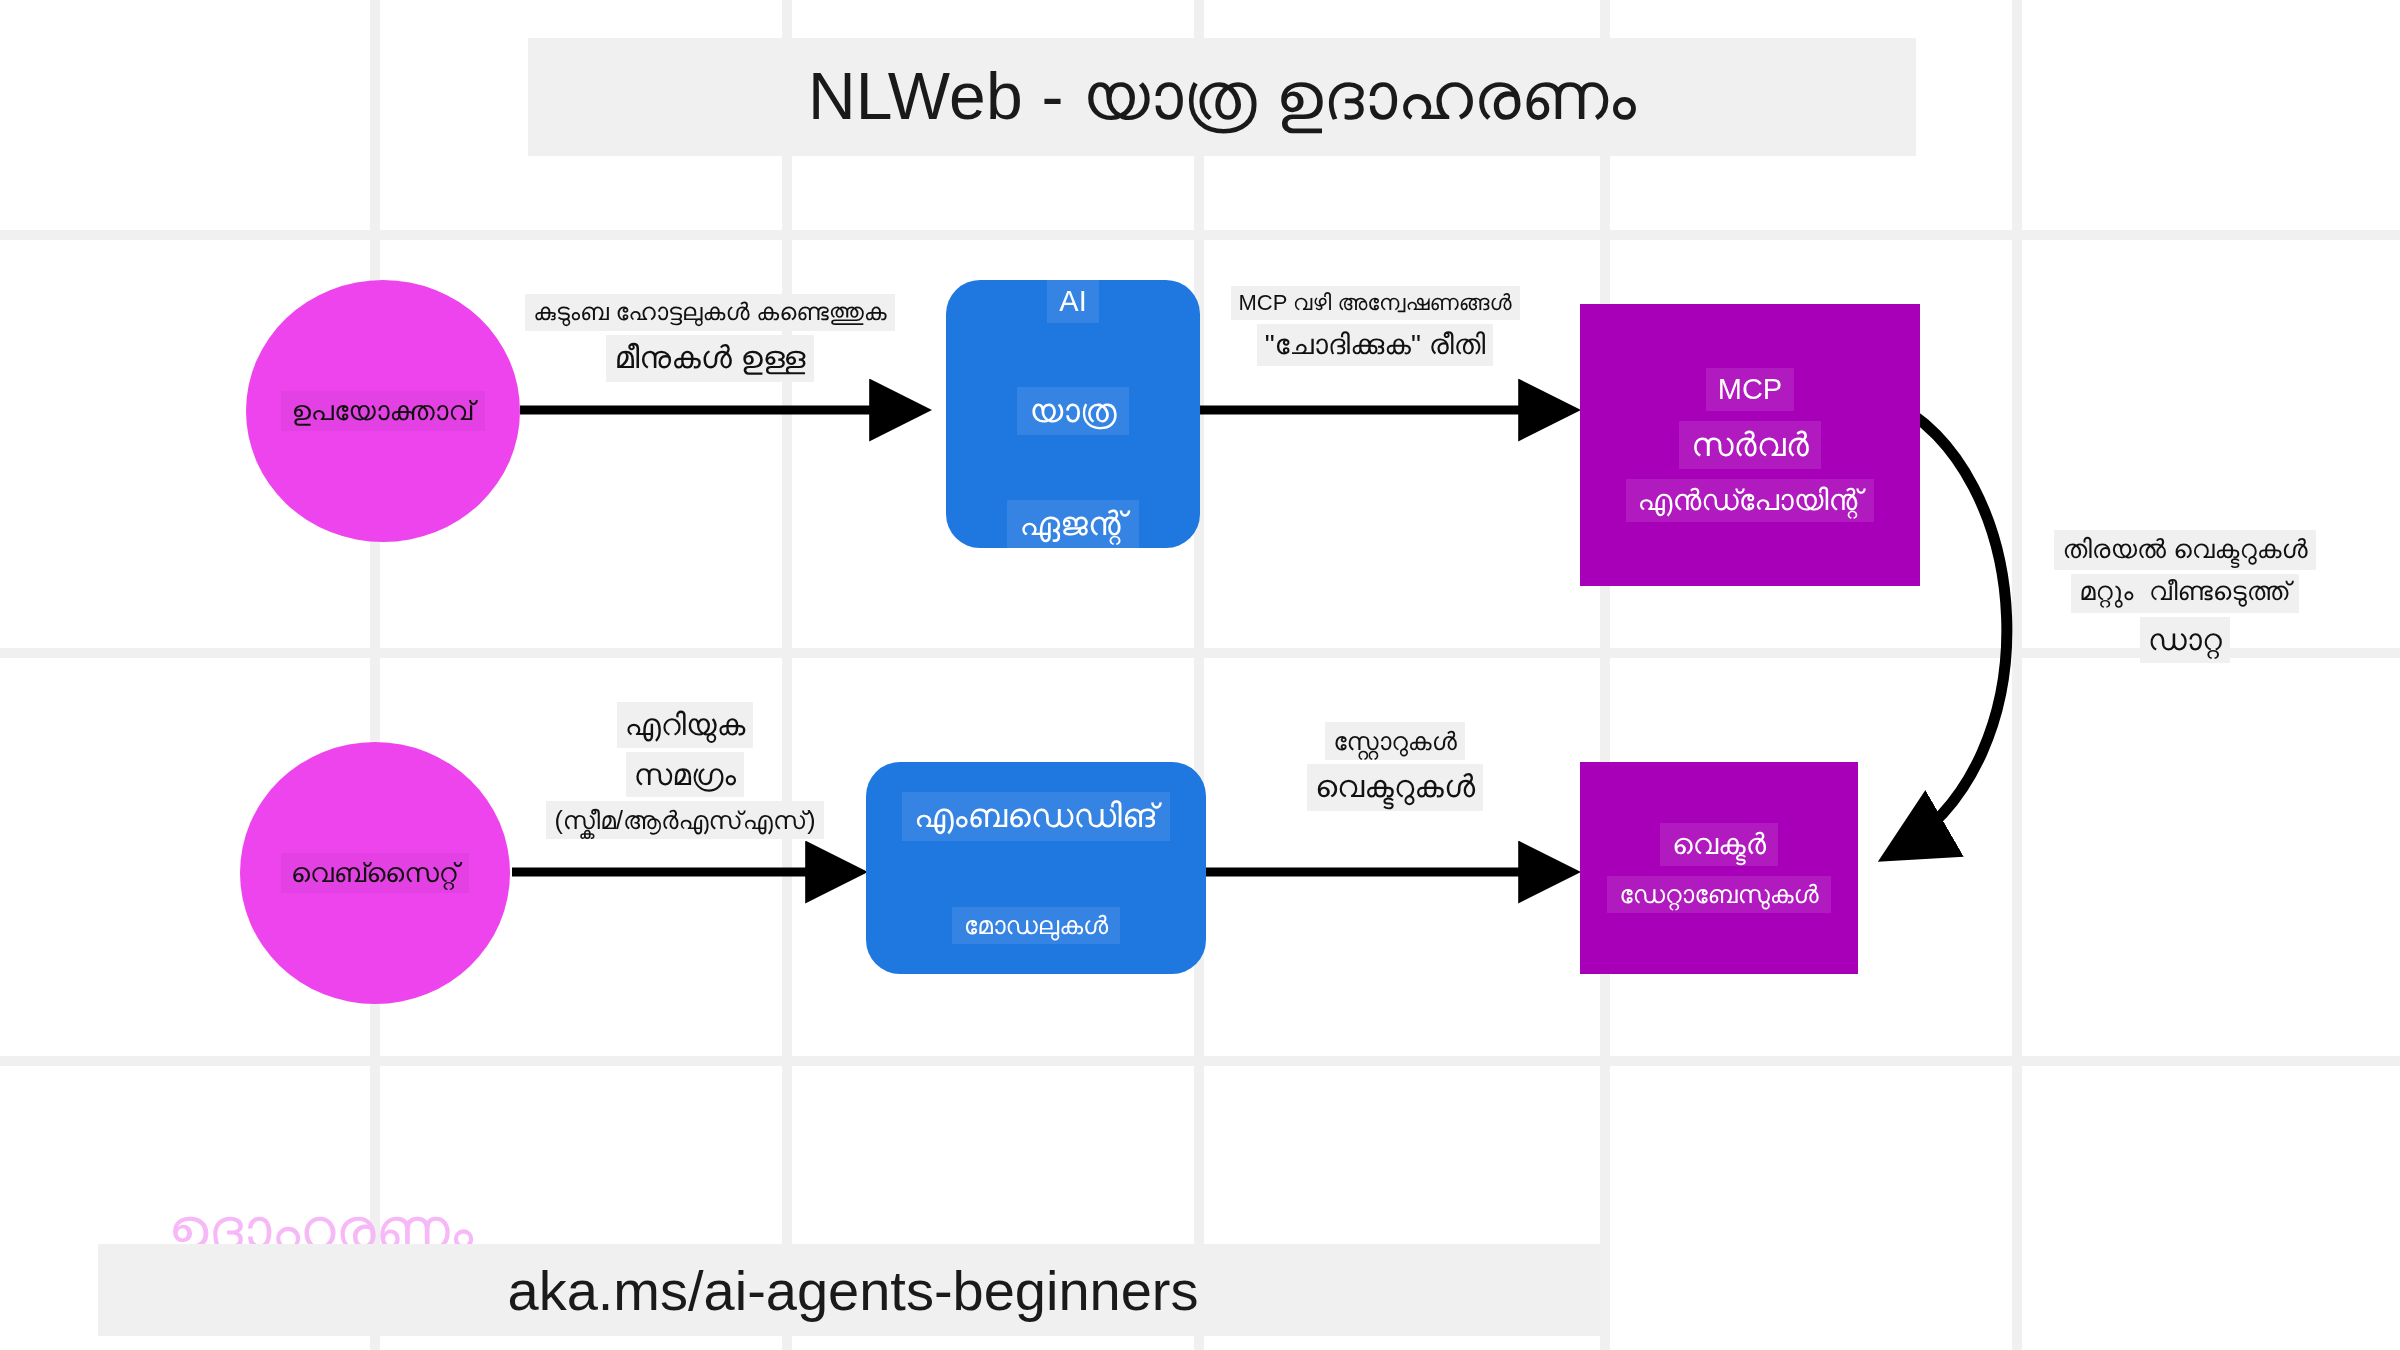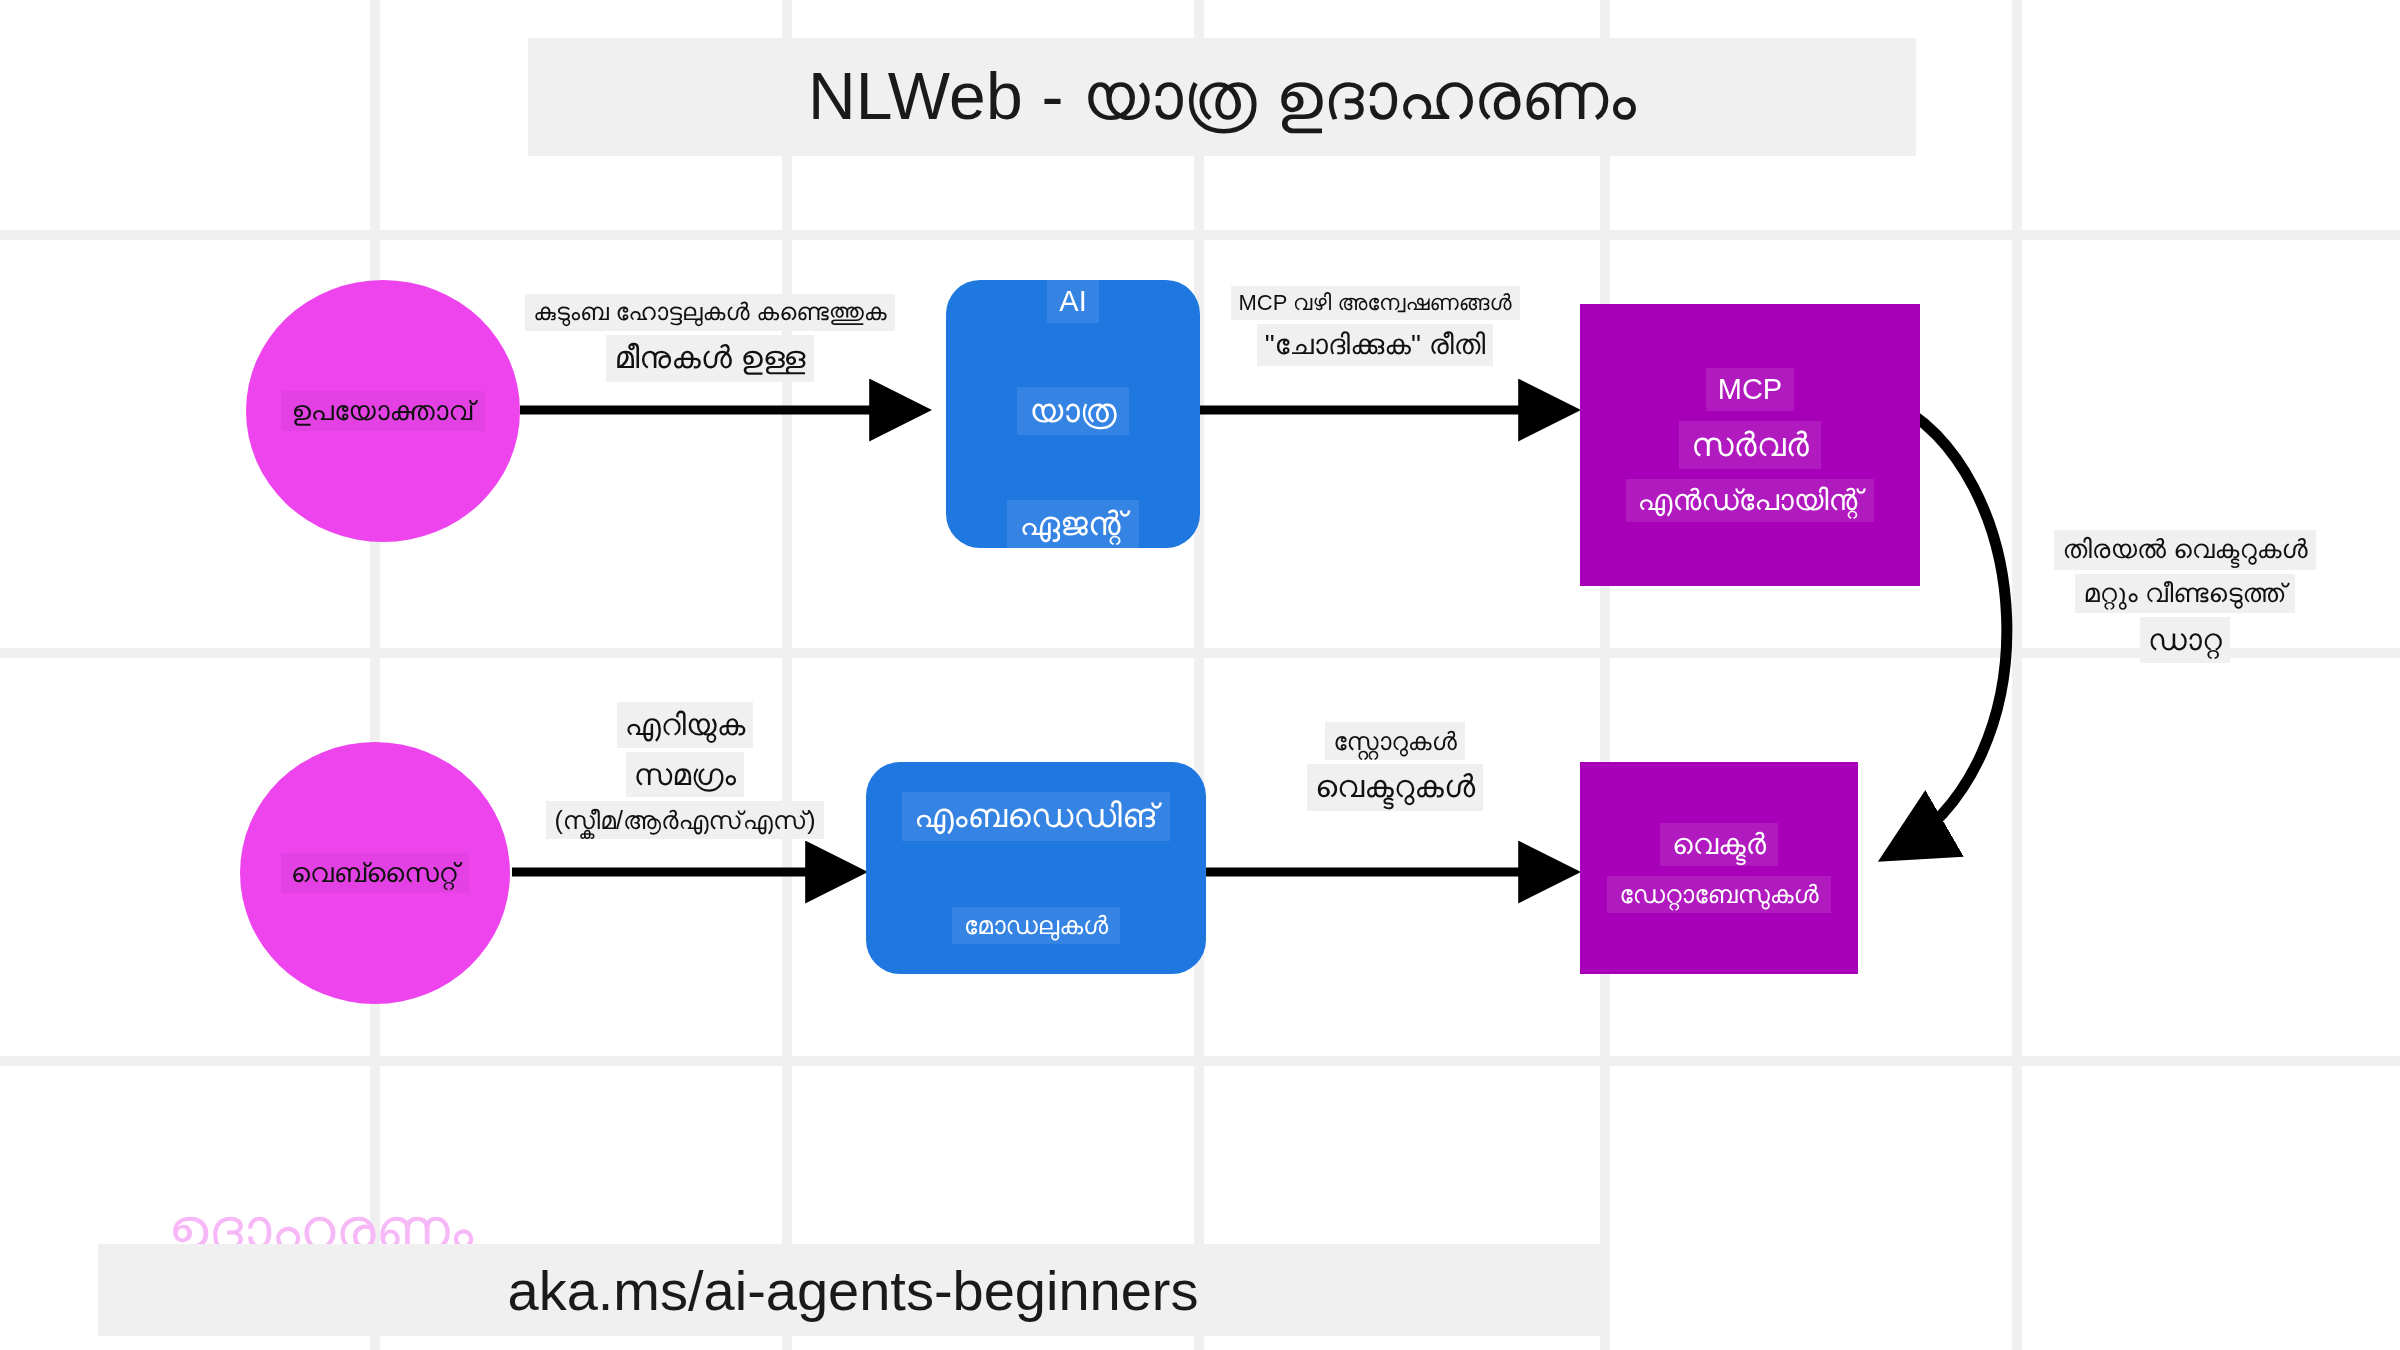--- a/index.html
+++ b/index.html
@@ -127,21 +127,21 @@
     <span style="font-size:31px;">മീനുകൾ ഉള്ള</span>
   </div>
 
   <div class="elabel" style="left:1180px;top:284px;width:390px;">
     <span style="font-size:22px;">MCP വഴി അന്വേഷണങ്ങൾ</span>
     <span style="font-size:28px;">"ചോദിക്കുക" രീതി</span>
   </div>
 
   <div class="elabel" style="left:2020px;top:528px;width:330px;">
     <span style="font-size:26px;">തിരയൽ വെക്ടറുകൾ</span>
-    <span style="font-size:26px;">മറ്റും വീണ്ടടെുത്ത്</span>
+    <span style="font-size:26px;font-family:Liberation Mono, monospace;">മറ്റും വീണ്ടടെുത്ത്</span>
     <span style="font-size:30px;">ഡാറ്റ</span>
   </div>
 
   <div class="elabel" style="left:530px;top:700px;width:310px;">
     <span style="font-size:30px;">എറിയുക</span>
     <span style="font-size:30px;">സമഗ്രം</span>
     <span style="font-size:25px;">(സ്കീമ/ആർഎസ്എസ്)</span>
   </div>
 
   <div class="elabel" style="left:1225px;top:710px;width:340px;margin-top:10px;">

